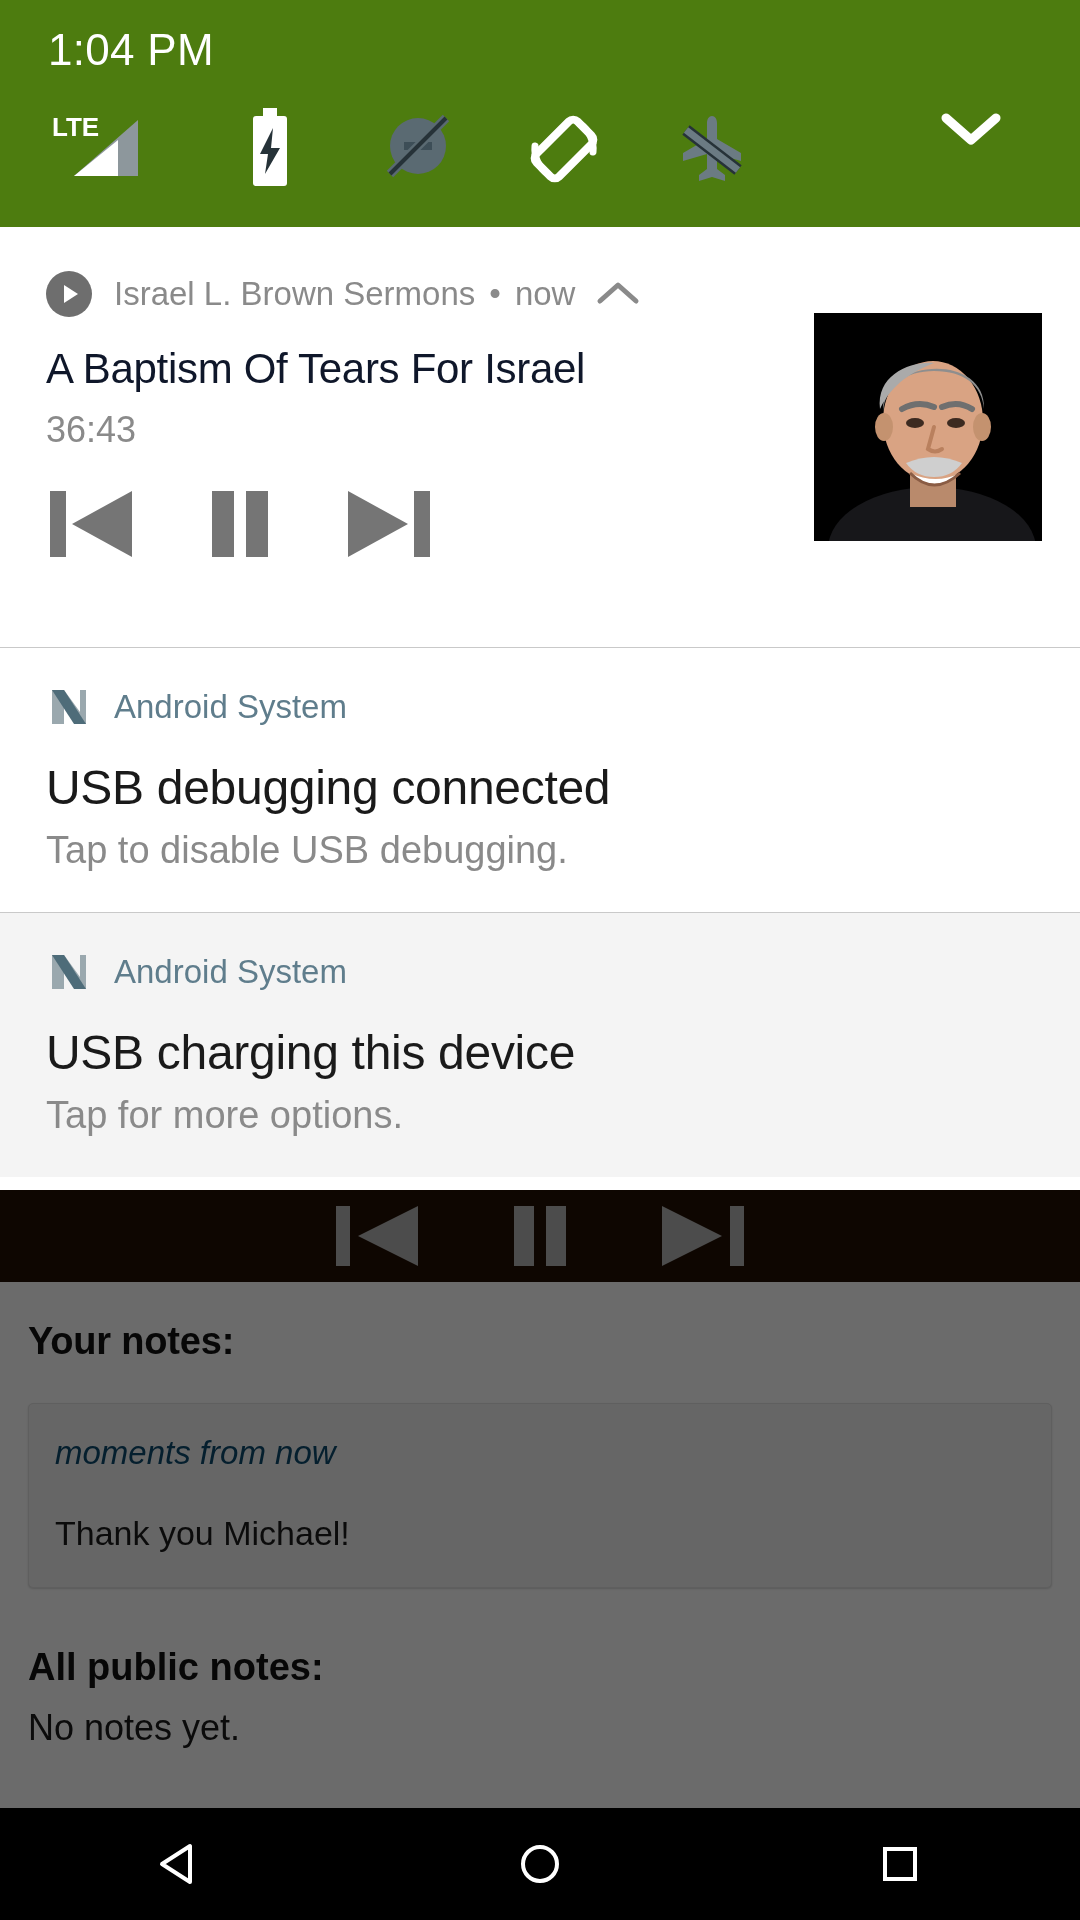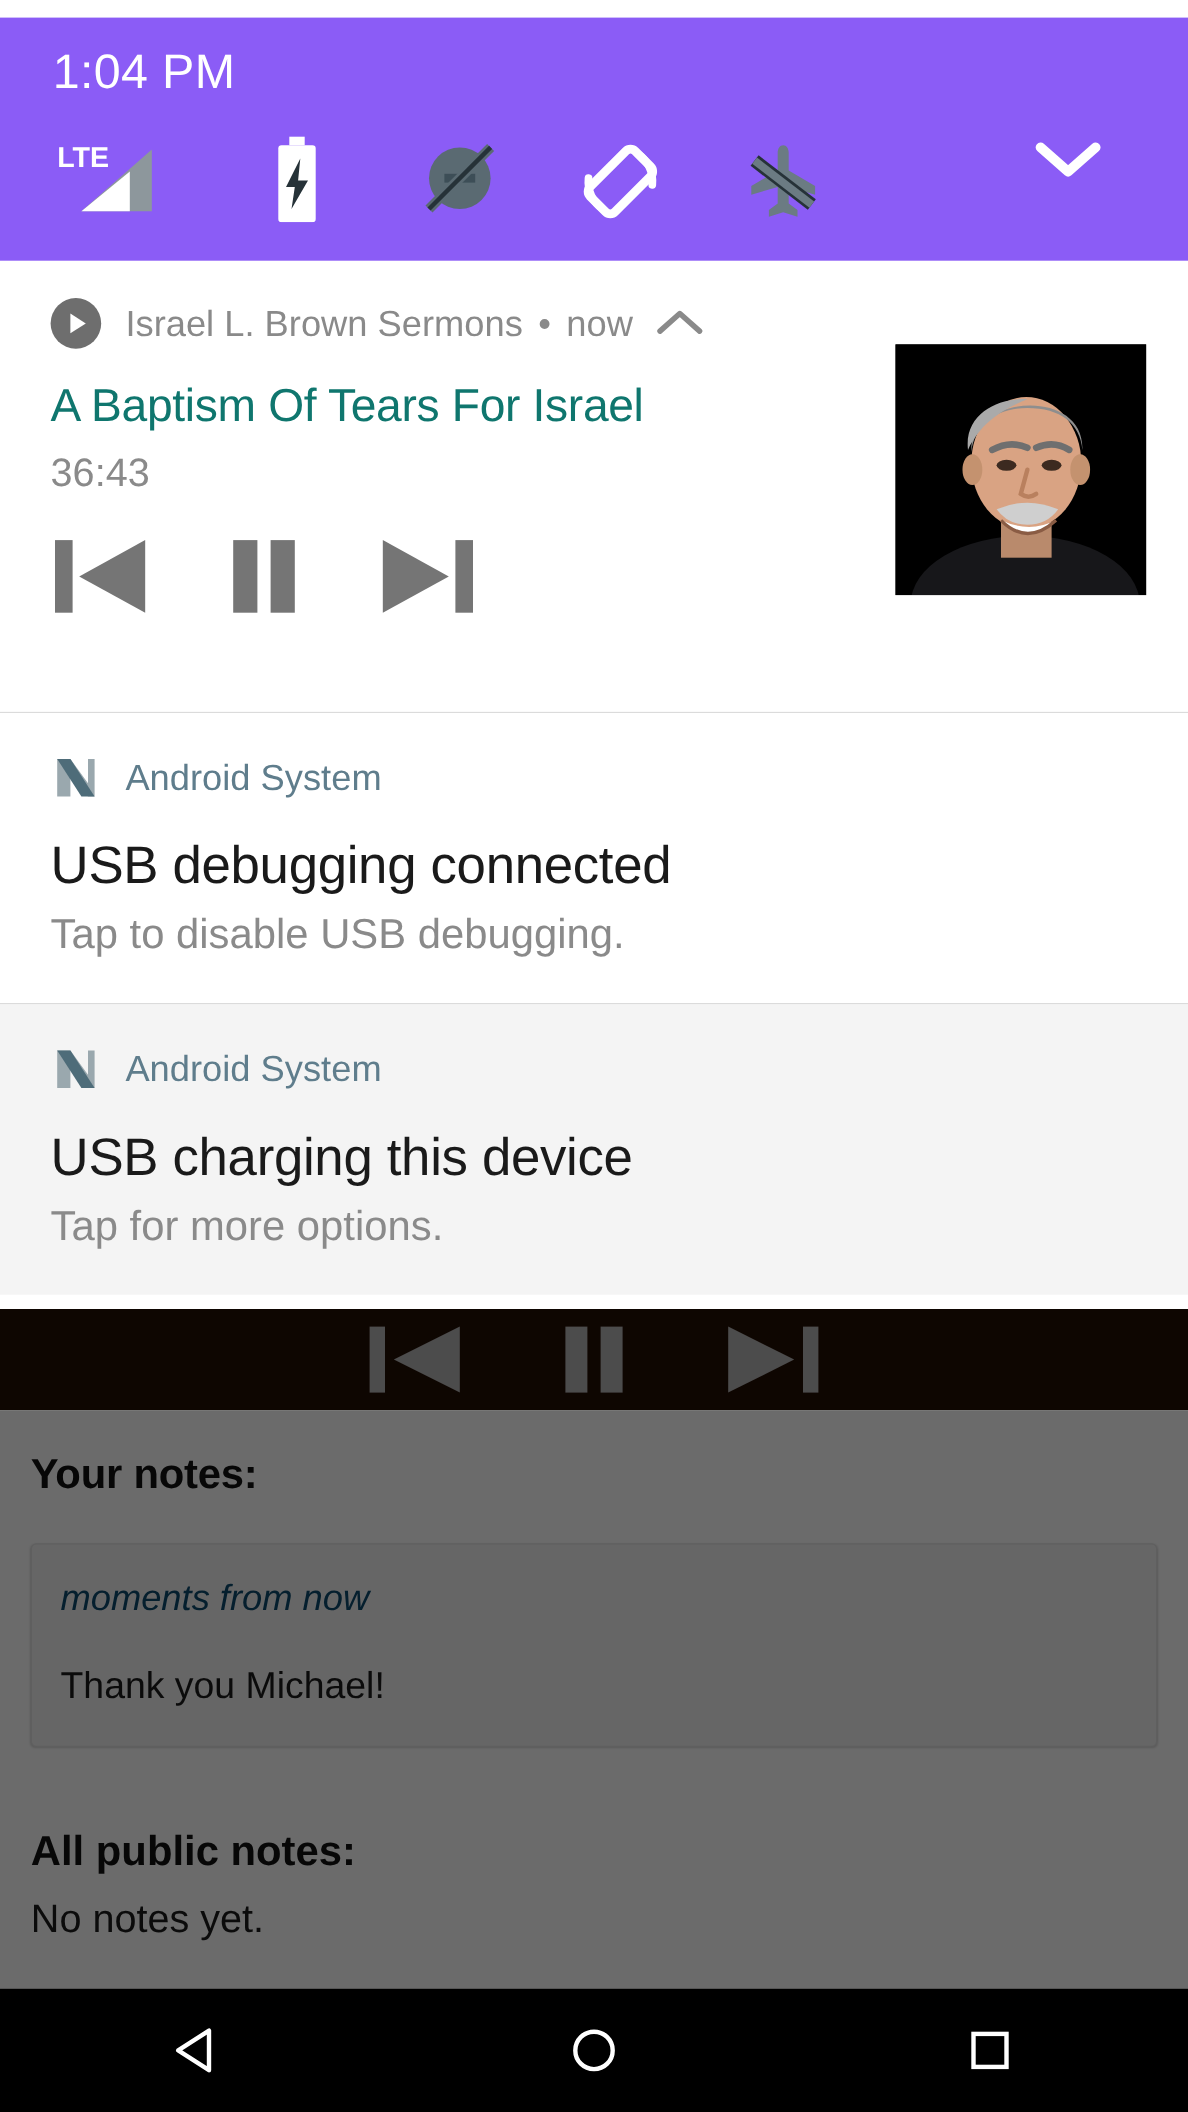--- a/index.html
+++ b/index.html
@@ -26,38 +26,38 @@
     font-size:38px; font-weight:bold; color:#121212; letter-spacing:-0.2px;
   }
   .note-card {
     margin-top:40px; background:#f2f2f2; border:1px solid #e2e2e2;
     border-radius:5px; padding:30px 26px 34px 26px;
     box-shadow:0 1px 2px rgba(0,0,0,.16);
   }
   .note-time { font-size:33px; font-style:italic; color:#0c4a6e; }
   .note-text { margin-top:42px; font-size:34px; color:#1c1c1c; }
   .public-heading {
-    margin-top:74px; font-size:38px; font-weight:bold; color:#121212;
+    margin-top:58px; font-size:38px; font-weight:bold; color:#121212;
   }
   .public-empty { margin-top:18px; font-size:36px; color:#1c1c1c; }
 
   
   #scrim {
     position:absolute; left:0; top:1282px; width:1080px; height:538px;
     background:rgba(0,0,0,0.58); pointer-events:none;
   }
   #scrim-player {
     position:absolute; left:0; top:1190px; width:1080px; height:92px;
     background:rgba(0,0,0,0.45); pointer-events:none;
   }
 
   
   #statusbar {
-    position:absolute; left:0; top:16px; width:1080px; height:227px;
-    background:#8b5cf6;
+    position:absolute; left:0; top:0; width:1080px; height:227px;
+    background:#4d7c0f;
   }
   .clock {
     position:absolute; left:48px; top:25px;
     font-size:44px; color:#ffffff; letter-spacing:0.3px;
   }
   .qs-row {
     position:absolute; left:0; top:108px; width:1080px; height:88px;
     display:flex; align-items:center;
   }
   .qs-cell {
@@ -82,21 +82,21 @@
     width:46px; height:46px; border-radius:50%;
     background:#6e6e6e; display:flex; align-items:center; justify-content:center;
     flex:0 0 auto;
   }
   .app-name {
     margin-left:22px; font-size:33px; color:#8a8a8a; white-space:nowrap;
   }
   .collapse-chevron { margin-left:20px; display:flex; align-items:center; }
   .media-title {
     padding:0 46px; margin-top:28px;
-    font-size:42px; color:#0f766e; letter-spacing:-0.3px;
+    font-size:42px; color:#0f172a; letter-spacing:-0.3px;
   }
   .media-sub {
     padding:0 46px; margin-top:16px;
     font-size:36px; color:#8a8a8a;
   }
   .media-controls {
     padding:0 46px; margin-top:36px;
     display:flex; align-items:center; gap:66px;
   }
   .mc-btn { background:none; border:none; cursor:pointer; padding:0; line-height:0; }

